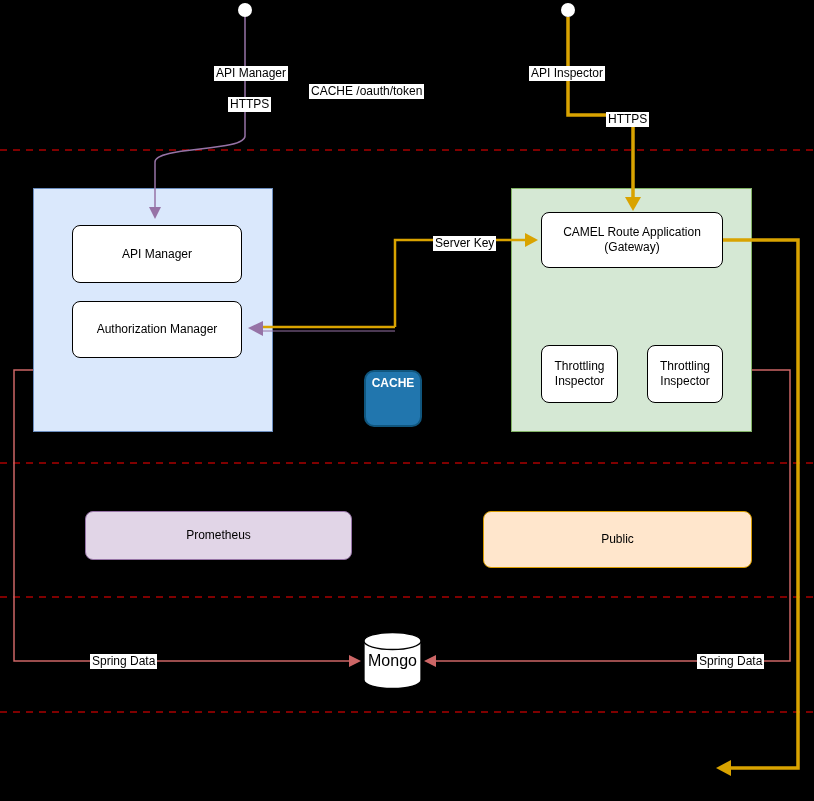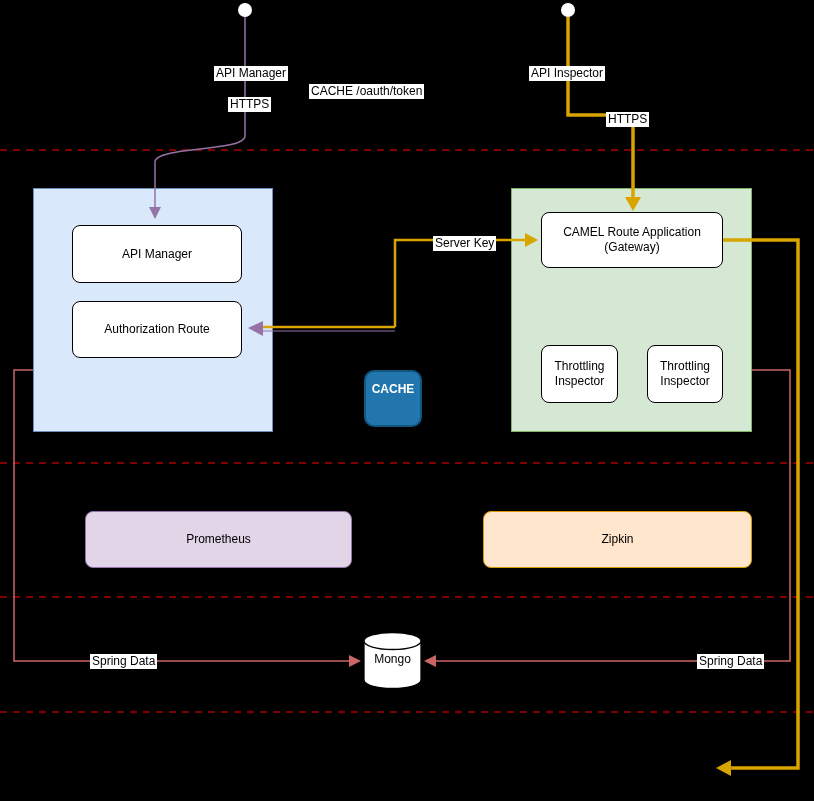--- a/index.html
+++ b/index.html
@@ -47,35 +47,35 @@
   #node-api-manager  { left: 72px;  top: 225px; width: 170px; height: 58px; }
   #node-auth-server  { left: 72px;  top: 301px; width: 170px; height: 57px; }
   #node-camel        { left: 541px; top: 212px; width: 182px; height: 56px; }
   #node-throttling-1 { left: 541px; top: 345px; width: 77px;  height: 58px; }
   #node-throttling-2 { left: 647px; top: 345px; width: 76px;  height: 58px; }
   #node-cache {
     left: 364px; top: 370px; width: 58px; height: 57px;
     background: var(--cache-fill); border: 2px solid var(--cache-border);
     border-radius: 10px;
     color: #ffffff; font-weight: bold;
-    align-items: flex-start; padding-top: 10px;
+    align-items: flex-start; padding-top: 4px;
   }
   #node-prometheus {
-    left: 85px; top: 511px; width: 267px; height: 57px;
+    left: 85px; top: 511px; width: 267px; height: 49px;
     background: var(--prometheus-fill); border-color: var(--prometheus-border);
   }
   #node-zipkin {
     left: 483px; top: 511px; width: 269px; height: 57px;
     background: var(--zipkin-fill); border-color: var(--zipkin-border);
   }
   #node-deployed { left: 115px; top: 741px; width: 597px; height: 54px; }
 
   #mongo-label {
     position: absolute; left: 364px; top: 652px; width: 57px;
-    text-align: center; font-size: 12px; color: #000;
+    text-align: center; font-size: 16px; color: #000;
   }
 
   .edge-label {
     position: absolute;
     background: #ffffff; color: #000;
     font-size: 12px; line-height: 15px;
     padding: 0 2px;
     white-space: nowrap;
   }
   #label-api-manager-edge { left: 214px; top: 66px; }
@@ -105,27 +105,27 @@
 
 <div class="canvas">
 
   <div class="actor" id="actor-left"></div>
   <div class="actor" id="actor-right"></div>
 
   <div class="container-box" id="identity-container"></div>
   <div class="container-box" id="gateway-container"></div>
 
   <div class="node" id="node-api-manager">API Manager</div>
-  <div class="node" id="node-auth-server">Authorization Route</div>
+  <div class="node" id="node-auth-server">Authorization Manager</div>
   <div class="node" id="node-camel">CAMEL Route Application (Gateway)</div>
   <div class="node" id="node-throttling-1">Throttling Inspector</div>
   <div class="node" id="node-throttling-2">Throttling Inspector</div>
   <div class="node" id="node-cache">CACHE</div>
   <div class="node" id="node-prometheus">Prometheus</div>
-  <div class="node" id="node-zipkin">Zipkin</div>
+  <div class="node" id="node-zipkin">Public</div>
 
   <svg class="edges" width="814" height="801" viewBox="0 0 814 801">
 
     <path class="e-red" stroke-dasharray="7 6" d="M0,150 H814"></path>
     <path class="e-red" stroke-dasharray="7 6" d="M0,463 H814"></path>
     <path class="e-red" stroke-dasharray="7 6" d="M0,597 H814"></path>
     <path class="e-red" stroke-dasharray="7 6" d="M0,712 H814"></path>
 
     <path class="e-purple" stroke-width="1.5" d="M245,17 L245,136 C245,152 155,146 155,162 L155,208"></path>
     <polygon class="f-purple" points="149,207 161,207 155,219"></polygon>

